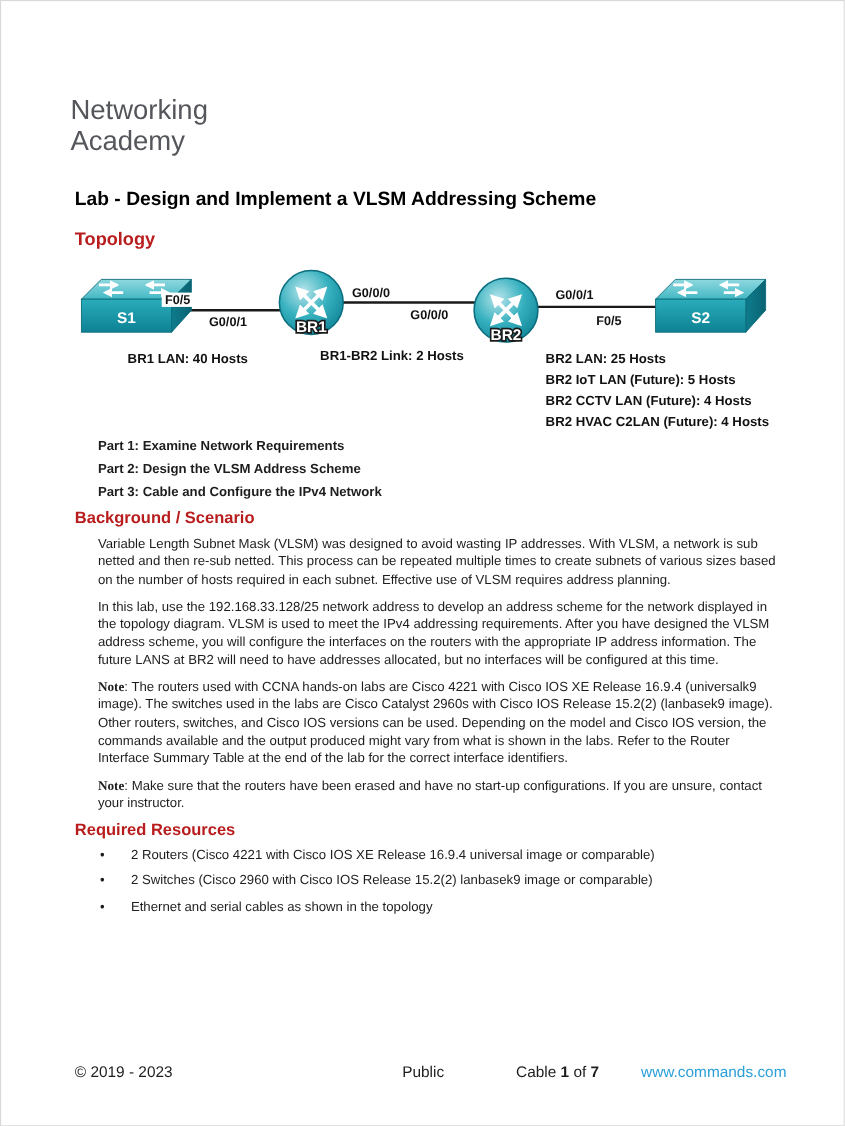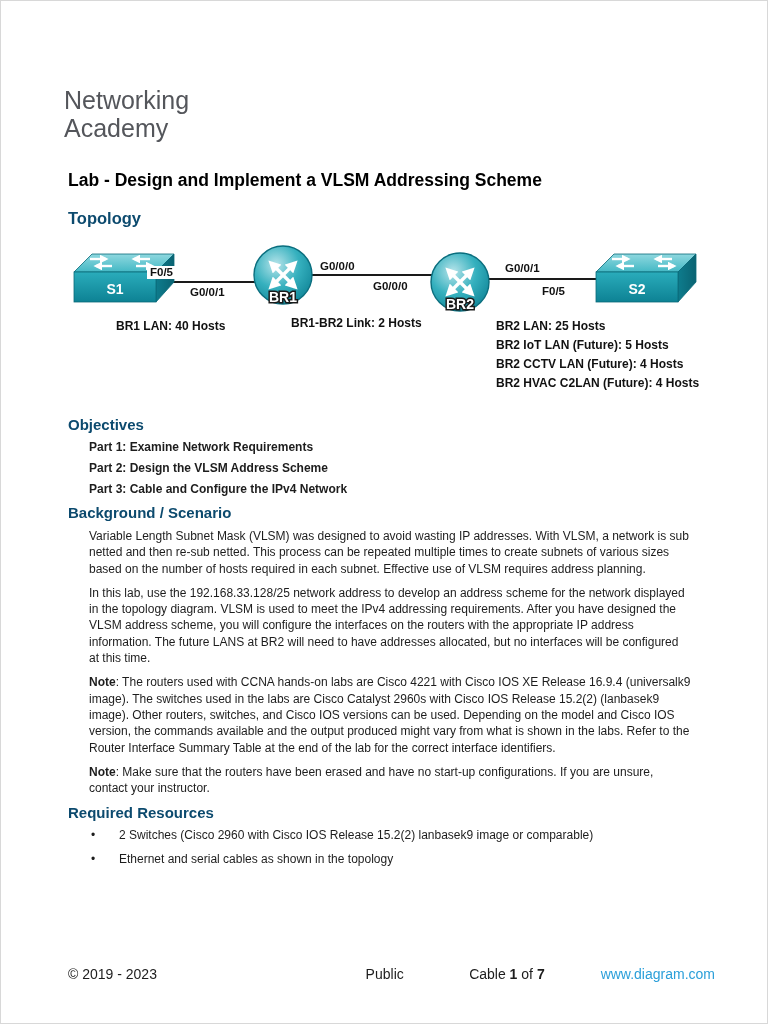--- a/index.html
+++ b/index.html
@@ -1,39 +1,39 @@
 <!DOCTYPE html>
 <html><head>
 <meta charset="utf-8">
 <title>Lab - Design and Implement a VLSM Addressing Scheme</title>
 <style>
   html,body{margin:0;padding:0;background:#f2f2f2;}
   body{font-family:"Liberation Sans","DejaVu Sans",sans-serif;color:#1d1d1d;}
   .page{position:relative;width:768px;height:1024px;margin:0 auto;background:#ffffff;
         border:1px solid #d8d8d8;box-sizing:border-box;overflow:hidden;}
-  .content{padding:0 76px 0 67px;}
+  .content{padding:0 60px 0 67px;}
 
   
   .logo{display:flex;align-items:flex-start;margin:84px 0 0 50px;}
   .logo-left{display:flex;flex-direction:column;}
   .logo-bars{display:block;margin-bottom:3px;}
   .logo-brand{font-size:24px;font-weight:bold;color:#049fd9;letter-spacing:2px;}
   .logo-right{margin-left:13px;font-size:25px;color:#54565b;line-height:28px;margin-top:1px;}
 
   
   .doc-title{font-size:17.5px;font-weight:bold;color:#000;margin:28px 0 0 0;}
-  h2{color:#0c4a6e;}
+  h2{color:#b91c1c;}
   .h-topology{font-size:16.5px;margin:18px 0 8px 0;}
   .h-objectives{font-size:15px;margin:18px 0 7px 0;}
   .h-background{font-size:15px;margin:8px 0 7px 0;}
   .h-resources{font-size:15px;margin:8px 0 6px 0;}
 
   .part{font-weight:bold;font-size:12px;margin:0 0 7px 21px;}
   p.body{font-size:12px;line-height:16.3px;margin:0 0 8px 21px;max-width:620px;}
-  p.body strong{font-weight:bold;}
+  p.body strong{font-weight:bold;font-family:Liberation Serif, serif;}
 
   .topology{display:block;margin:12px 0 0 0;}
 
   .res-list{list-style:none;margin:0 0 0 23px;padding:0;max-width:610px;}
   .res-list li{position:relative;padding-left:28px;margin-bottom:7px;
                font-size:12px;line-height:16.3px;}
   .res-list li::before{content:"\2022";position:absolute;left:0;top:0;}
 
   
   .footer{position:absolute;left:67px;right:52px;top:965px;height:16px;font-size:14px;}
@@ -147,38 +147,38 @@
       <g font-size="12" font-weight="bold" fill="#111111">
         <text x="48" y="90">BR1 LAN: 40 Hosts</text>
         <text x="223" y="87">BR1-BR2 Link: 2 Hosts</text>
         <text x="428" y="90">BR2 LAN: 25 Hosts</text>
         <text x="428" y="109">BR2 IoT LAN (Future): 5 Hosts</text>
         <text x="428" y="128">BR2 CCTV LAN (Future): 4 Hosts</text>
         <text x="428" y="147">BR2 HVAC C2LAN (Future): 4 Hosts</text>
       </g>
     </svg>
 
-    <h2 class="h-objectives">Objectives</h2>
     <p class="part">Part 1: Examine Network Requirements</p>
     <p class="part">Part 2: Design the VLSM Address Scheme</p>
     <p class="part">Part 3: Cable and Configure the IPv4 Network</p>
 
     <h2 class="h-background">Background / Scenario</h2>
     <p class="body">Variable Length Subnet Mask (VLSM) was designed to avoid wasting IP addresses. With VLSM, a network is sub netted and then re-sub netted. This process can be repeated multiple times to create subnets of various sizes based on the number of hosts required in each subnet. Effective use of VLSM requires address planning.</p>
     <p class="body">In this lab, use the 192.168.33.128/25 network address to develop an address scheme for the network displayed in the topology diagram. VLSM is used to meet the IPv4 addressing requirements. After you have designed the VLSM address scheme, you will configure the interfaces on the routers with the appropriate IP address information. The future LANS at BR2 will need to have addresses allocated, but no interfaces will be configured at this time.</p>
     <p class="body"><strong>Note</strong><span>: The routers used with CCNA hands-on labs are Cisco 4221 with Cisco IOS XE Release 16.9.4 (universalk9 image). The switches used in the labs are Cisco Catalyst 2960s with Cisco IOS Release 15.2(2) (lanbasek9 image). Other routers, switches, and Cisco IOS versions can be used. Depending on the model and Cisco IOS version, the commands available and the output produced might vary from what is shown in the labs. Refer to the Router Interface Summary Table at the end of the lab for the correct interface identifiers.</span></p>
     <p class="body"><strong>Note</strong><span>: Make sure that the routers have been erased and have no start-up configurations. If you are unsure, contact your instructor.</span></p>
 
     <h2 class="h-resources">Required Resources</h2>
     <ul class="res-list">
+      <li><span>2 Routers (Cisco 4221 with Cisco IOS XE Release 16.9.4 universal image or comparable)</span></li>
       <li><span>2 Switches (Cisco 2960 with Cisco IOS Release 15.2(2) lanbasek9 image or comparable)</span></li>
       <li><span>Ethernet and serial cables as shown in the topology</span></li>
     </ul>
   </div>
 
   <footer class="footer">
     <span class="f-copy">© 2019 - 2023</span>
     <span class="f-public">Public</span>
     <span class="f-page"><span>Cable</span> <b>1</b> <span>of</span> <b>7</b></span>
-    <a class="f-link" href="#">www.diagram.com</a>
+    <a class="f-link" href="#">www.commands.com</a>
   </footer>
 
 </div>
 
 </body></html>

